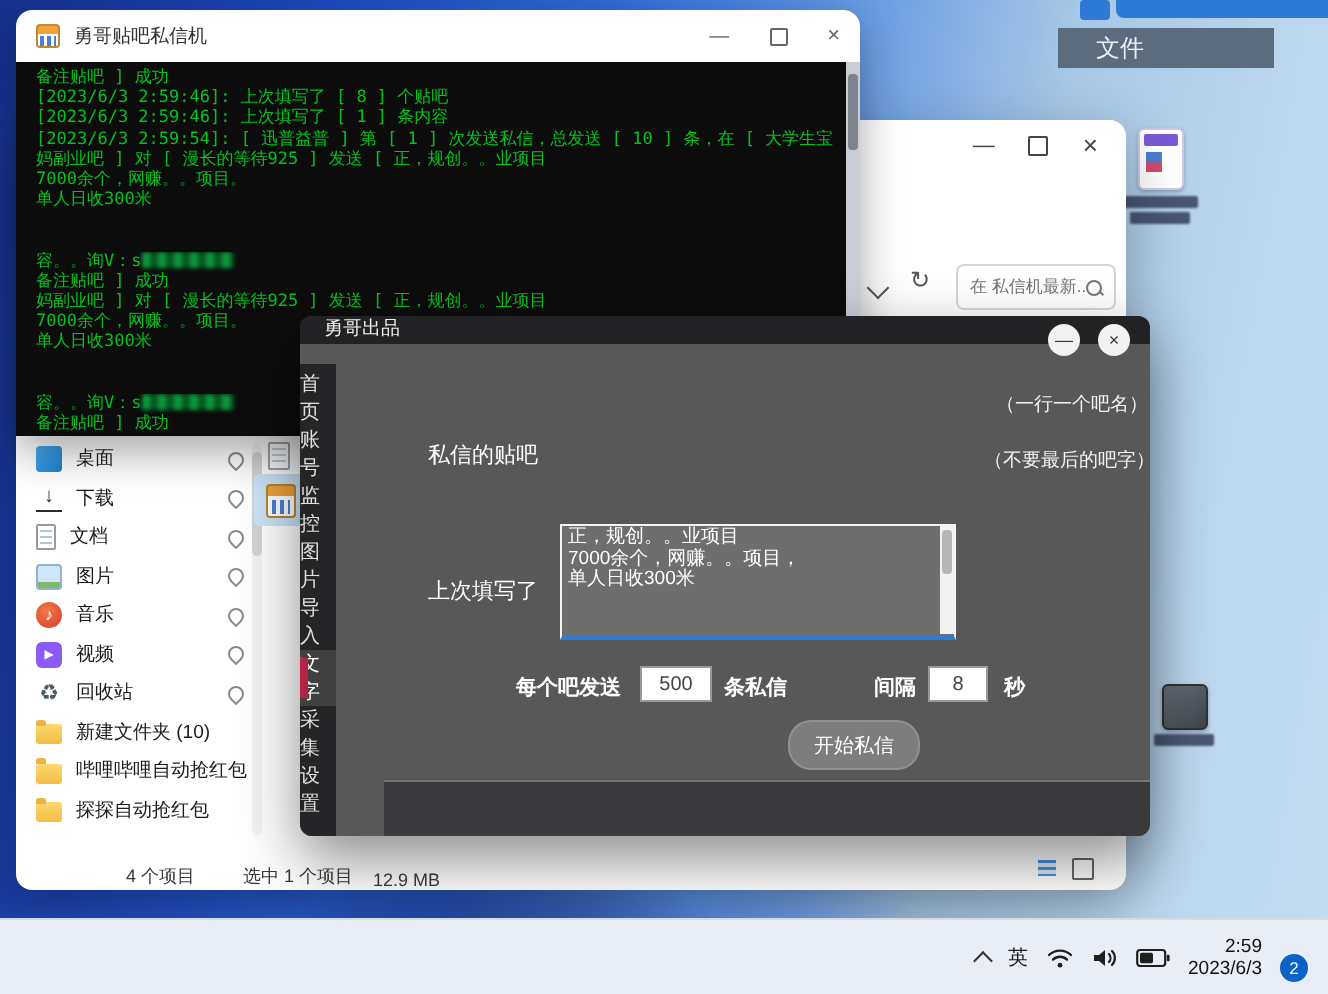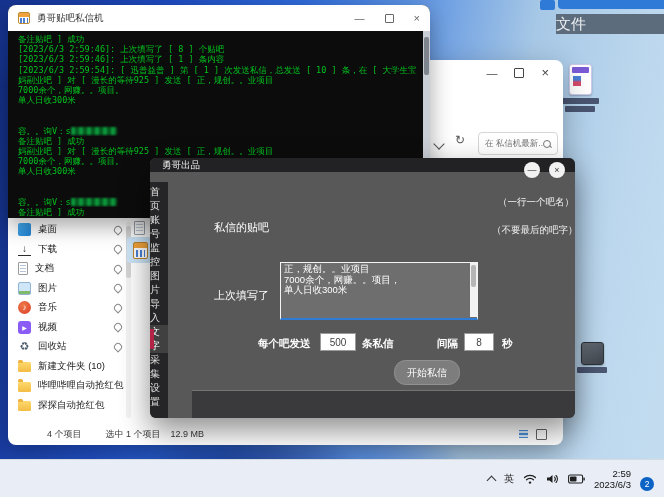--- a/index.html
+++ b/index.html
@@ -8,22 +8,22 @@
   .screen{position:relative;width:664px;height:497px;overflow:hidden;
     background:linear-gradient(100deg,#16338f 0%,#1e4ac0 22%,#2f6ad9 40%,#5d93e2 55%,#a7c8e6 72%,#bdd8ee 88%,#c3dcf0 100%);}
   .bloom{position:absolute;inset:0;background:
     radial-gradient(300px 200px at 12% 112%,#2f6fe6 0%,rgba(47,111,230,0) 60%),
     radial-gradient(220px 160px at 38% 104%,#0e1e6e 0%,rgba(14,30,110,0) 60%),
     radial-gradient(200px 130px at 52% 100%,#4f8bef 0%,rgba(79,139,239,0) 65%),
     radial-gradient(420px 260px at 72% 128%,#0a144d 0%,rgba(10,20,77,0) 55%);}
   
   .bluesq{position:absolute;left:540px;top:0;width:15px;height:10px;background:#2f7ad6;border-radius:2px;}
   .bluestrip{position:absolute;left:558px;top:0;width:106px;height:9px;background:#2f7ad6;border-radius:0 0 0 4px;}
-  .filebar{position:absolute;left:556px;top:14px;width:108px;height:20px;background:#5c6c7c;
-    color:#eef1f4;font-size:15px;display:flex;align-items:center;box-sizing:border-box;}
+  .filebar{position:absolute;left:529px;top:14px;width:108px;height:20px;background:#5c6c7c;
+    color:#eef1f4;font-size:12px;display:flex;align-items:center;padding-left:19px;box-sizing:border-box;}
   
   .dicon{position:absolute;display:flex;flex-direction:column;align-items:center;}
   .dicon1{left:556px;top:64px;width:48px;}
   .phoneicon{width:21px;height:29px;background:#fff;border-radius:3px;border:1px solid #cfc8ea;position:relative;
     box-shadow:0 1px 2px rgba(0,0,0,.25);}
   .phoneicon::before{content:'';position:absolute;left:2px;top:2px;right:2px;height:6px;background:#7b5bd6;border-radius:1px;}
   .phoneicon::after{content:'';position:absolute;left:3px;top:11px;width:8px;height:10px;
     background:linear-gradient(#4a7fd4 0 4px,#d44a6a 6px 9px);}
   .smudge{height:6px;border-radius:1px;background:rgba(44,50,78,.78);filter:blur(.6px);margin-top:3px;}
   .smudge.s1{width:38px;} .smudge.s2{width:30px;margin-top:2px;}
@@ -70,21 +70,21 @@
   .exp-scroll::before{content:'';position:absolute;left:0;top:4px;width:5px;height:52px;background:#d4d4d4;border-radius:3px;}
   .exp-file1{position:absolute;left:126px;top:161px;width:11px;height:14px;background:#fff;border:1px solid #9aa4ae;
     border-radius:1px;box-sizing:border-box;background-image:repeating-linear-gradient(#fff 0 2px,#c2cdd8 2px 3px);
     background-clip:content-box;padding:2px 1px;}
   .exp-file2{position:absolute;left:119px;top:177px;width:27px;height:26px;background:#cce4f7;border-radius:3px;
     display:flex;align-items:center;justify-content:center;}
   .appfile-icon{width:15px;height:17px;border-radius:2px;background:linear-gradient(180deg,#f0a23c 0 5px,#ffffff 5px 17px);
     position:relative;border:1px solid #b9842d;box-sizing:border-box;}
   .appfile-icon::after{content:'';position:absolute;left:2px;top:7px;width:9px;height:7px;
     background:repeating-linear-gradient(90deg,#4a7fd4 0 2px,transparent 2px 4px);}
-  .exp-status{position:absolute;left:0;right:0;bottom:0;height:22px;display:flex;align-items:center;
+  .exp-status{position:absolute;left:16px;right:0;bottom:0;height:22px;display:flex;align-items:flex-end;
     font-size:9px;color:#3a3a3a;padding-left:39px;box-sizing:border-box;}
   .exp-status .st2{margin-left:24px;} .exp-status .st3{margin-left:10px;}
   .exp-views{position:absolute;right:16px;bottom:5px;display:flex;gap:6px;align-items:center;}
   .view-list{width:13px;height:12px;background:#ddeafa;border-radius:2px;
     background-image:repeating-linear-gradient(#ddeafa 0 2px,#4a90d9 2px 3.5px);background-clip:content-box;padding:2px;box-sizing:border-box;}
   .view-thumb{width:9px;height:9px;border:1.3px solid #666;border-radius:1px;}
   
   .term{position:absolute;left:8px;top:5px;width:422px;height:213px;background:#0c0c0c;
     border-radius:8px 8px 0 0;box-shadow:0 8px 22px rgba(0,0,0,.35);}
   .term-titlebar{height:26px;background:#fff;border-radius:8px 8px 0 0;display:flex;align-items:center;
@@ -100,21 +100,21 @@
     font-family:"DejaVu Sans Mono",monospace;font-size:8.5px;color:#00c31e;}
   .console-line{height:10.2px;line-height:10.2px;white-space:pre;overflow:hidden;}
   .console-line .mosaic-block{display:none;}
   .console-line.mosaic .mosaic-block{display:inline-block;width:46px;height:8px;vertical-align:-1px;border-radius:1px;
     background:repeating-linear-gradient(90deg,#0b9a3c 0 4px,#06571f 4px 8px);filter:blur(1.1px);}
   .term-scroll{position:absolute;right:0;top:26px;bottom:0;width:7px;background:#c9cdd6;}
   .term-scroll::before{content:'';position:absolute;left:1px;top:6px;width:5px;height:38px;background:#7e848e;border-radius:2px;}
   
   .app{position:absolute;left:150px;top:158px;width:425px;height:260px;background:#585858;
     border-radius:6px;box-shadow:0 12px 30px rgba(0,0,0,.45);}
-  .app-titlebar{height:14px;background:#222224;border-radius:6px 6px 0 0;display:flex;align-items:flex-end;
+  .app-titlebar{height:14px;background:#222224;border-radius:6px 6px 0 0;display:flex;align-items:flex-start;
     padding:0 12px;box-sizing:border-box;}
   .app-title{font-size:9.5px;color:#f2f2f2;}
   .btn-circle{position:absolute;top:4px;width:16px;height:16px;border-radius:50%;background:#f2f2f2;color:#3a3a3a;
     display:flex;align-items:center;justify-content:center;font-size:9px;line-height:9px;}
   .btn-min{left:374px;} .btn-close{left:399px;}
   .app-nav{position:absolute;left:0;top:24px;bottom:0;width:18px;background:#252527;border-radius:0 0 0 6px;padding-top:3px;box-sizing:border-box;}
   .nav-item{height:28px;display:flex;align-items:center;justify-content:center;font-size:10px;color:#e0e0e0;position:relative;}
   .nav-item.selected{background:#404040;color:#fff;}
   .nav-item.selected::before{content:'';position:absolute;left:0;top:4px;bottom:4px;width:3.5px;background:#b22346;}
   .app-main{position:absolute;left:42px;top:24px;right:0;height:208px;background:#585858;}

